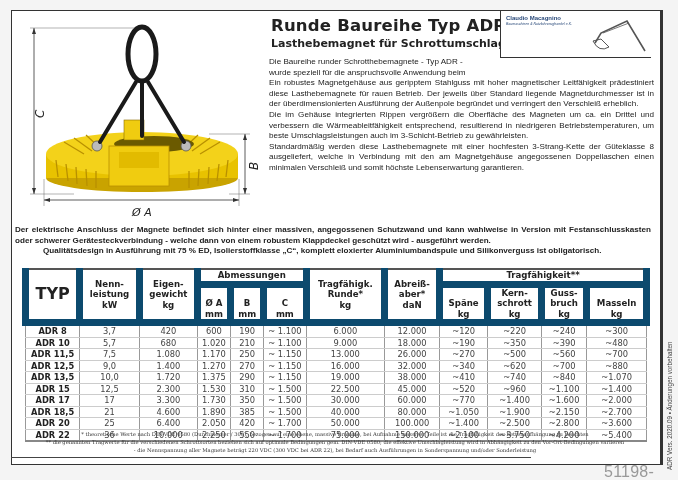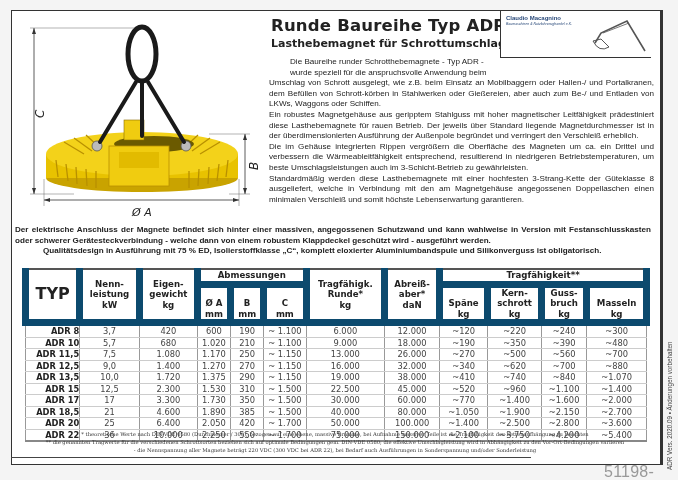--- a/index.html
+++ b/index.html
@@ -7,31 +7,31 @@
   .sheet { position:absolute; left:11px; top:10px; width:650px; height:455px; background:#fff; border:1px solid #333; box-sizing:border-box; }
   .photo { position:absolute; left:14px; top:14px; width:244px; height:205px; }
   .title { position:absolute; left:271px; top:16px; font-size:16.5px; font-weight:bold; color:#222; letter-spacing:0.2px; }
   .subtitle { position:absolute; left:271px; top:37px; font-size:11px; font-weight:bold; color:#222; }
   .logo { position:absolute; left:500px; top:11px; width:150px; height:46px; border-left:1px solid #333; border-bottom:1px solid #333; background:#fff; }
   .logo-name { position:absolute; left:5px; top:4px; font-size:6px; font-weight:bold; color:#2a4a7a; font-family:"Liberation Sans", sans-serif; }
   .logo-sub { position:absolute; left:5px; top:11px; font-size:3.5px; font-style:italic; color:#2a4a7a; font-family:"Liberation Sans", sans-serif; }
   .logo svg { position:absolute; right:2px; top:2px; }
   .intro { position:absolute; left:269px; top:57px; width:385px; font-size:8.1px; line-height:10.6px; text-align:justify; font-family:"Liberation Sans", sans-serif; color:#222; }
   .intro p { margin:0; }
-  .intro .narrow { width:250px;margin-left:21px; }
+  .intro .narrow { width:250px; }
   .full-text { position:absolute; left:15px; top:225px; width:636px; font-size:8.1px; line-height:10.6px; text-align:justify; font-family:"Liberation Sans", sans-serif; color:#222;font-weight:bold; }
   .full-text p { margin:0; }
   .indent { text-indent:28px; }
   table.spec { position:absolute; left:22px; top:268px; width:628px; border-collapse:collapse; font-family:"DejaVu Sans", sans-serif; }
   table.spec th { font-size:8.6px; font-weight:bold; color:#222; line-height:10.5px; padding:0 1px; border:7px solid #0c4a6e; text-align:center; vertical-align:bottom; }
   table.spec tr.head1 th { vertical-align:middle; }
   table.spec th.typ { font-size:16px; vertical-align:middle; }
   table.spec thead tr:first-child th { border-top:2px solid #555; }
   table.spec td { font-size:8.3px; text-align:center; border-left:1px solid #999; border-right:1px solid #999; border-bottom:1px solid #ccc; padding:0; height:10.5px; line-height:10.5px; color:#444; }
-  table.spec td.typ { font-weight:bold; color:#222; font-size:8.3px;text-align:right; }
+  table.spec td.typ { font-weight:bold; color:#222; font-size:8.3px; }
   table.spec tbody tr:last-child td { border-bottom:2px solid #888; }
   .foot { position:absolute; left:20px; top:430px; width:630px; text-align:center; font-family:"DejaVu Serif", serif; font-size:5.2px; line-height:8px; color:#333; }
   .foot p { margin:0; }
   .bottom-rule { position:absolute; left:11px; top:457px; width:520px; border-top:1px solid #444; }
   .side-note { position:absolute; left:666px; top:470px; transform:rotate(-90deg); transform-origin:left top; font-size:6.3px; color:#444; white-space:nowrap; font-family:"Liberation Sans", sans-serif; }
   .side-line { position:absolute; left:661px; top:10px; height:455px; border-left:2px solid #333; }
   .watermark { position:absolute; left:580px; top:463px; font-size:16px; color:#999; font-family:"Liberation Sans", sans-serif; letter-spacing:0.2px;text-align:center; }
 </style>
 </head>
 <body>
@@ -108,21 +108,20 @@
   <svg width="62" height="42" viewBox="0 0 62 42">
     <path d="M8 30 L14 20 L40 8 L58 38" fill="none" stroke="#555" stroke-width="1.6"></path>
     <path d="M16 20 L42 10" fill="none" stroke="#555" stroke-width="0.8"></path>
     <path d="M6 28 Q12 40 22 34 L14 26 Z" fill="none" stroke="#555" stroke-width="1"></path>
   </svg>
 </div>
 
 <div class="intro">
   <p class="narrow">Die Baureihe runder Schrotthebemagnete - Typ ADR -</p>
   <p class="narrow">wurde speziell für die anspruchsvolle Anwendung beim</p>
-  <p>Umschlag von Schrott ausgelegt, wie z.B. beim Einsatz an Mobilbaggern oder Hallen-/ und Portalkranen, dem Befüllen von Schrott-körben in Stahlwerken oder Gießereien, aber auch zum Be-/ und Entladen von LKWs, Waggons oder Schiffen.</p>
   <p>Ein robustes Magnetgehäuse aus geripptem Stahlguss mit hoher magnetischer Leitfähigkeit prädestiniert diese Lasthebemagnete für rauen Betrieb. Der jeweils über Standard liegende Magnetdurchmesser ist in der überdimensionierten Ausführung der Außenpole begründet und verringert den Verschleiß erheblich.</p>
   <p>Die im Gehäuse integrierten Rippen vergrößern die Oberfläche des Magneten um ca. ein Drittel und verbessern die Wärmeableitfähigkeit entsprechend, resultierend in niedrigeren Betriebstemperaturen, um beste Umschlagsleistungen auch im 3-Schicht-Betrieb zu gewährleisten.</p>
   <p>Standardmäßig werden diese Lasthebemagnete mit einer hochfesten 3-Strang-Kette der Güteklasse 8 ausgeliefert, welche in Verbindung mit den am Magnetgehäuse angegossenen Doppellaschen einen minimalen Verschleiß und somit höchste Lebenserwartung garantieren.</p>
 </div>
 
 <div class="full-text">
   <p>Der elektrische Anschluss der Magnete befindet sich hinter einer massiven, angegossenen Schutzwand und kann wahlweise in Version mit Festanschlusskasten oder schwerer Gerätesteckverbindung - welche dann von einem robustem Klappdeckel geschützt wird - ausgeführt werden.</p>
   <p class="indent">Qualitätsdesign in Ausführung mit 75 % ED, Isolierstoffklasse „C“, komplett eloxierter Aluminiumbandspule und Silikonverguss ist obligatorisch.</p>
 </div>
 

